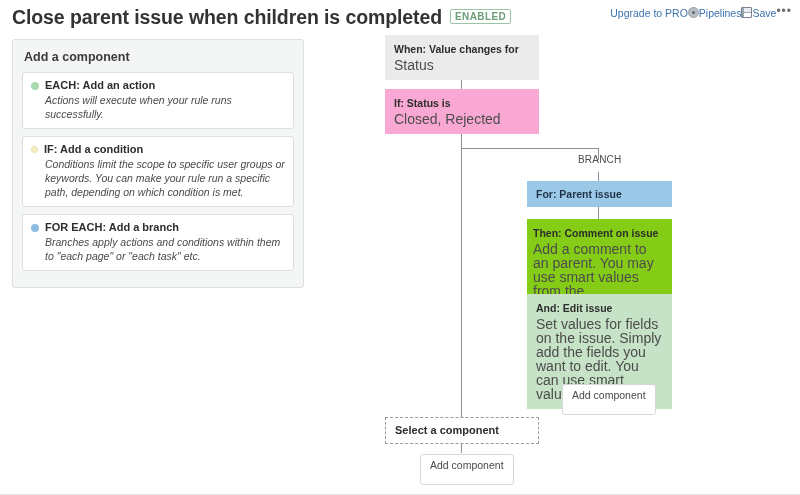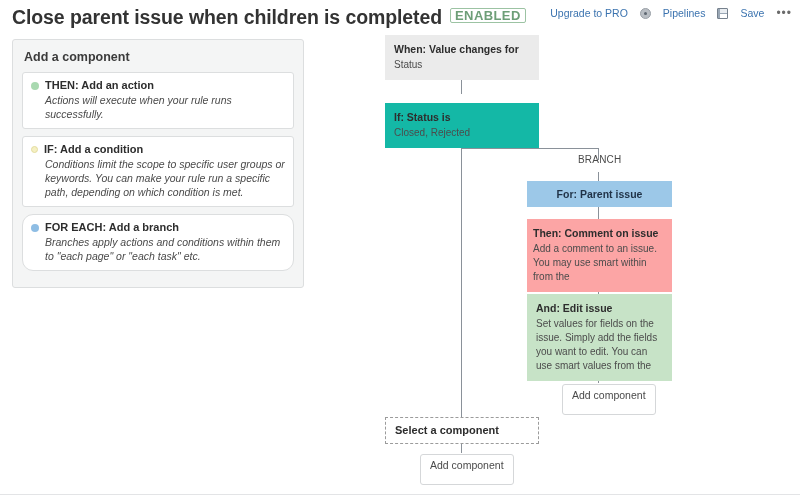--- a/index.html
+++ b/index.html
@@ -14,31 +14,31 @@
 
   
   .page-title {
     position: absolute; left: 12px; top: 6px;
     font-size: 19.5px; font-weight: bold; color: #333333;
     letter-spacing: -0.1px; white-space: nowrap;
   }
   .enabled-badge {
     display: inline-block; vertical-align: 4px;
     margin-left: 8px;
-    font-size: 13px; font-weight: bold; letter-spacing: 0.4px;
+    font-size: 10px; font-weight: bold; letter-spacing: 0.4px;
     color: #6d9e77;
     border: 1px solid #9cc3a3;
     border-radius: 2px;
     padding: 1px 4px 1px 4px;
     line-height: 11px;
   }
 
   .header-actions {
     position: absolute; right: 8px; top: 7px;
-    display: flex; align-items: center; gap: 12px;
+    display: flex; align-items: flex-start; gap: 0;
     font-size: 10.5px; color: #3b73af;
     white-space: nowrap;
   }
   .header-actions .act { color: #3b73af; cursor: pointer; }
   .ico-pipelines {
     width: 11px; height: 11px; border-radius: 50%;
     background: #b9bec4;
     display: inline-block; position: relative;
     border: 1px solid #9aa0a7;
   }
@@ -74,21 +74,21 @@
     margin: 1px 0 8px 2px;
   }
   .comp-card {
     background: #ffffff;
     border: 1px solid #dcdedf;
     border-radius: 3px;
     padding: 6px 8px 7px 8px;
     margin-bottom: 7px;
     position: relative;
   }
-  .comp-card:last-child { margin-bottom: 6px; border-radius: 11px; }
+  .comp-card:last-child { margin-bottom: 6px; }
   .comp-head { display: flex; align-items: flex-start; gap: 6px; }
   .dot { width: 8px; height: 8px; border-radius: 50%; margin-top: 3px; flex: 0 0 auto; }
   .dot-then { background: #a9d9b0; }
   .dot-if    { background: #f5f0c2; border: 1px solid #e3dca0; width: 7px; height: 7px; }
   .dot-each  { background: #8ebde4; }
   .comp-title { font-size: 11px; font-weight: bold; color: #2d2d2d; line-height: 13px; }
   .comp-desc {
     font-size: 10.5px; font-style: italic; color: #4a4a4a;
     line-height: 14px; margin: 1px 0 0 14px;
   }
@@ -99,26 +99,26 @@
   .vline { width: 1px; }
   .hline { height: 1px; }
 
   .node {
     position: absolute;
     padding: 7px 9px 8px 9px;
     font-size: 10.5px;
     line-height: 14px;
   }
   .node .n-title { font-weight: bold; color: #2d2d2d; font-size: 10.5px; }
-  .node .n-sub { color: #4c4c4c; font-size: 10px; margin-top: 2px; }
+  .node .n-sub { color: #4c4c4c; font-size: 14px; margin-top: 2px; }
 
   .node-when   { background: #ebebeb; }
-  .node-if     { background: #14b8a6; margin-top: 14px; }
+  .node-if     { background: #f9a8d4; }
   .node-for    { background: #9cc8e8; }
-  .node-then   { background: #fca5a5; padding-left: 6px; }
+  .node-then   { background: #84cc16; padding-left: 6px; }
   .node-and    { background: #c7e3c7; }
 
   .node-for .n-title { color: #1f3247; }
 
   .branch-label {
     position: absolute;
     font-size: 10px; color: #4a4a4a; letter-spacing: 0.2px;
   }
 
   .btn-add {
@@ -163,21 +163,21 @@
     <span class="act">Save</span>
     <span class="ico-more">•••</span>
   </div>
 
   <div class="add-panel">
     <div class="add-panel-title">Add a component</div>
 
     <div class="comp-card">
       <div class="comp-head">
         <span class="dot dot-then"></span>
-        <span class="comp-title">THEN: Add an action</span>
+        <span class="comp-title">EACH: Add an action</span>
       </div>
       <div class="comp-desc">Actions will execute when your rule runs successfully.</div>
     </div>
 
     <div class="comp-card">
       <div class="comp-head">
         <span class="dot dot-if"></span>
         <span class="comp-title">IF: Add a condition</span>
       </div>
       <div class="comp-desc">Conditions limit the scope to specific user groups or keywords. You can make your rule run a specific path, depending on which condition is met.</div>
@@ -219,27 +219,27 @@
       <div class="n-sub">Status</div>
     </div>
 
     <div class="node node-if" style="left:385px; top:89px; width:154px;">
       <div class="n-title">If: Status is</div>
       <div class="n-sub">Closed, Rejected</div>
     </div>
 
     <div class="branch-label" style="left:578px; top:154px;">BRANCH</div>
 
-    <div class="node node-for" style="left:527px; top:181px; width:145px; padding-top:6px; padding-bottom:6px;text-align:center;">
+    <div class="node node-for" style="left:527px; top:181px; width:145px; padding-top:6px; padding-bottom:6px;">
       <div class="n-title">For: Parent issue</div>
     </div>
 
     <div class="node node-then" style="left:527px; top:219px; width:145px;">
       <div class="n-title">Then: Comment on issue</div>
-      <div class="n-sub">Add a comment to an issue. You may use smart within from the</div>
+      <div class="n-sub">Add a comment to an parent. You may use smart values from the</div>
     </div>
 
     <div class="node node-and" style="left:527px; top:294px; width:145px;">
       <div class="n-title">And: Edit issue</div>
       <div class="n-sub">Set values for fields on the issue. Simply add the fields you want to edit. You can use smart values from the</div>
     </div>
 
     <div class="btn-add" style="left:562px; top:384px;">Add component</div>
 
     <div class="select-component" style="left:385px; top:417px; width:154px;">Select a component</div>

